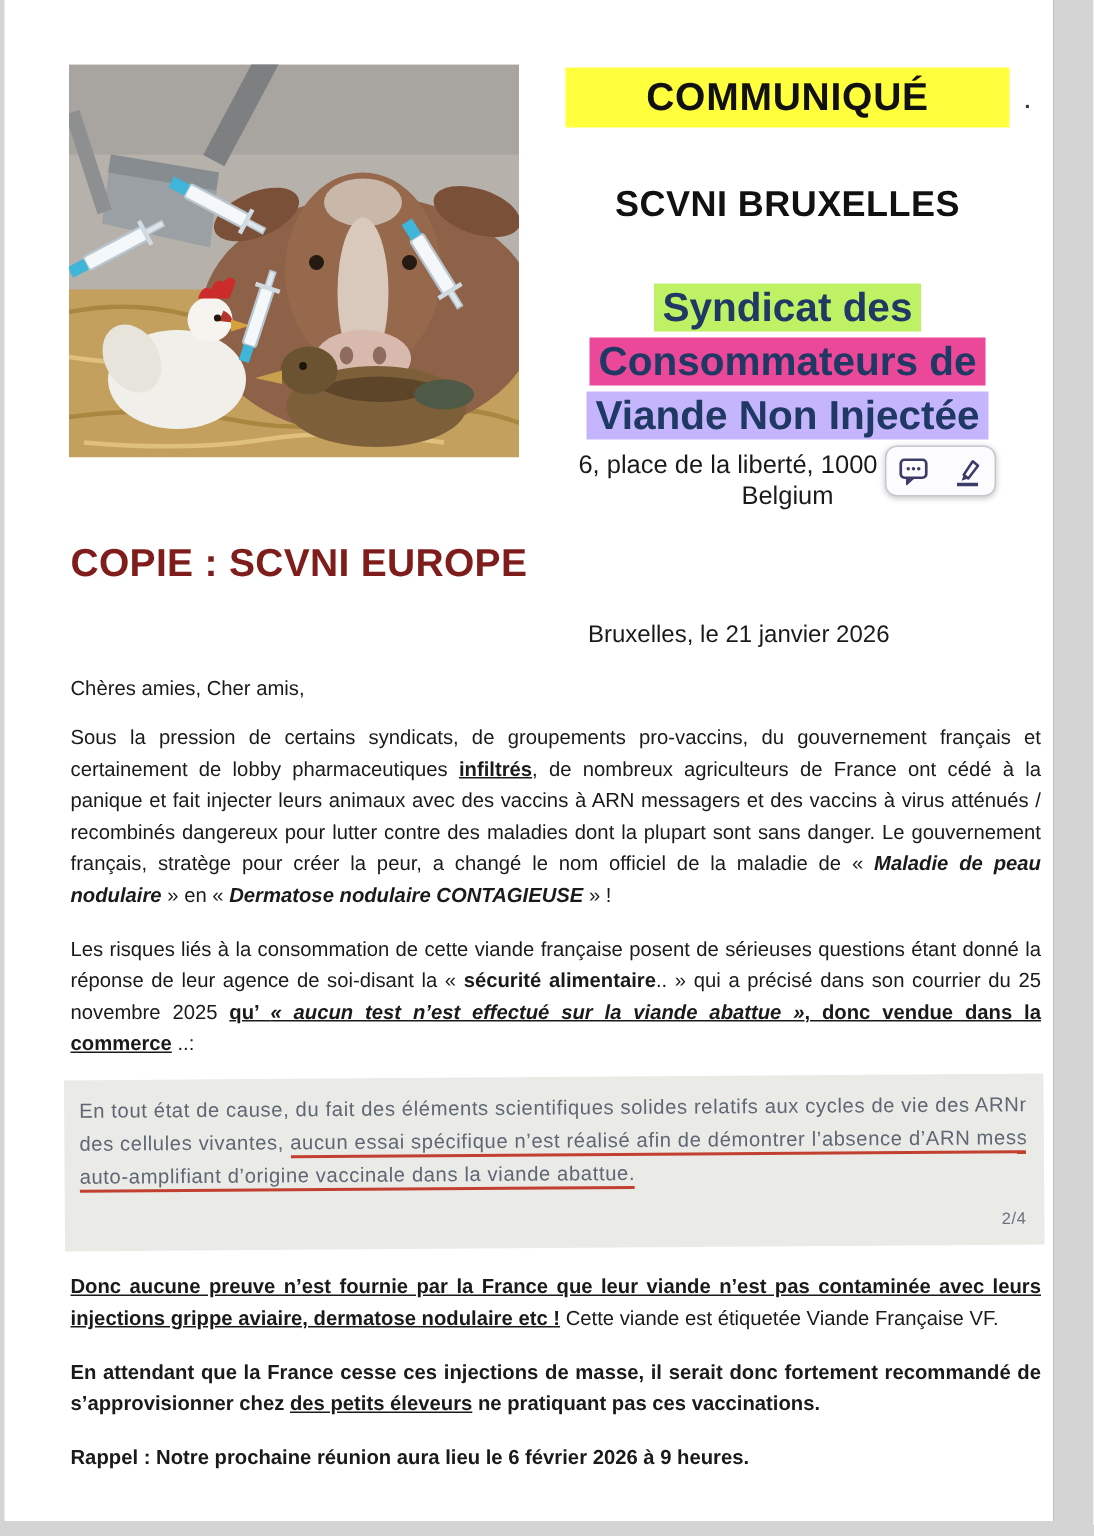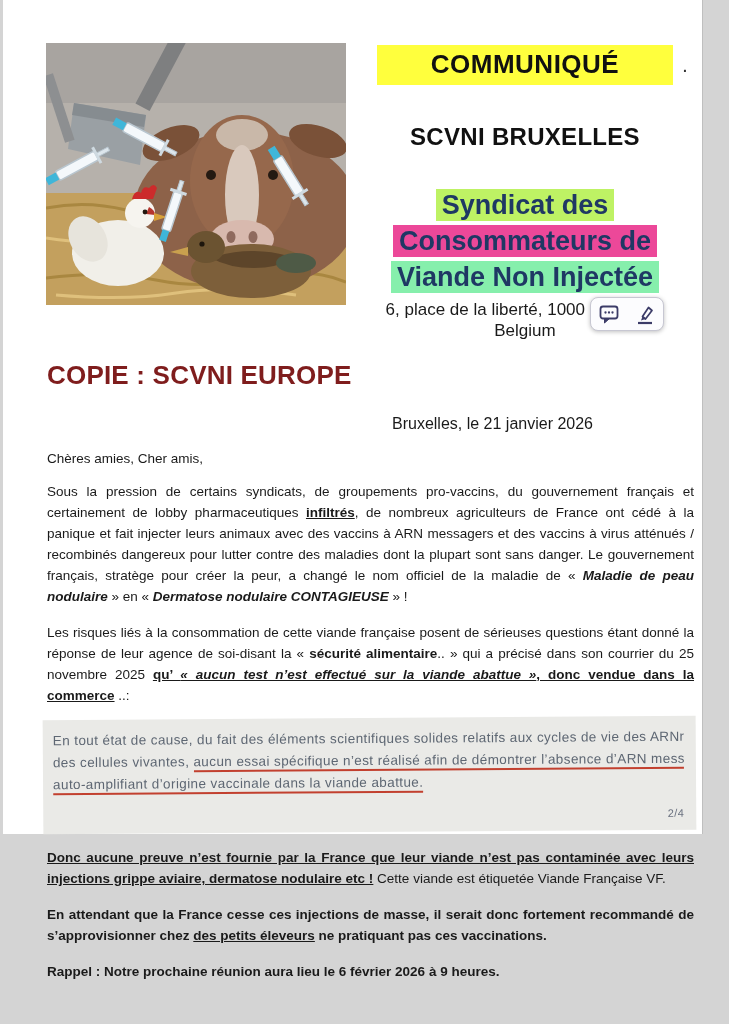--- a/index.html
+++ b/index.html
@@ -2,21 +2,21 @@
 <html><head>
 <meta charset="utf-8">
 <style>
   * { margin:0; padding:0; box-sizing:border-box; }
   html,body { font-family:"Liberation Sans", sans-serif; }
   .viewer {
     position:relative; width:729px; height:1024px;
     background:#d4d4d4; overflow:hidden;
   }
   .page {
-    position:absolute; left:3px; top:0; width:700px; height:834px;
+    position:absolute; left:3px; top:0; width:700px; height:1014px;
     background:#ffffff; border-right:1px solid #bfbfbf;
   }
   
   .top-row { position:relative; height:318px; }
   .photo {
     position:absolute; left:43px; top:43px; width:300px; height:262px;
     display:block;
   }
   .right-col {
     position:absolute; left:374px; top:45px; width:296px; text-align:center;
@@ -140,21 +140,21 @@
         </g>
       </svg>
 
       <div class="right-col">
         <span class="communique-band" style="background:#ffff3d;">COMMUNIQUÉ</span>
         <span class="after-dot">.</span>
         <div class="org-name">SCVNI BRUXELLES</div>
         <div class="doc-title" style="color:#1f3864;">
           <span class="hl" style="background:#bef264;">Syndicat des</span><br>
           <span class="hl" style="background:#ec4899;">Consommateurs de</span><br>
-          <span class="hl" style="background:#86efac;">Viande Non Injectée</span>
+          <span class="hl" style="background:#c4b5fd;">Viande Non Injectée</span>
         </div>
         <div class="address">
           <span>6, place de la liberté, 1000 Bruxelles,</span><br>
           <span>Belgium</span>
         </div>
       </div>
     </div>
 
     <div class="content">
       <div class="copy-line">COPIE : SCVNI EUROPE</div>

